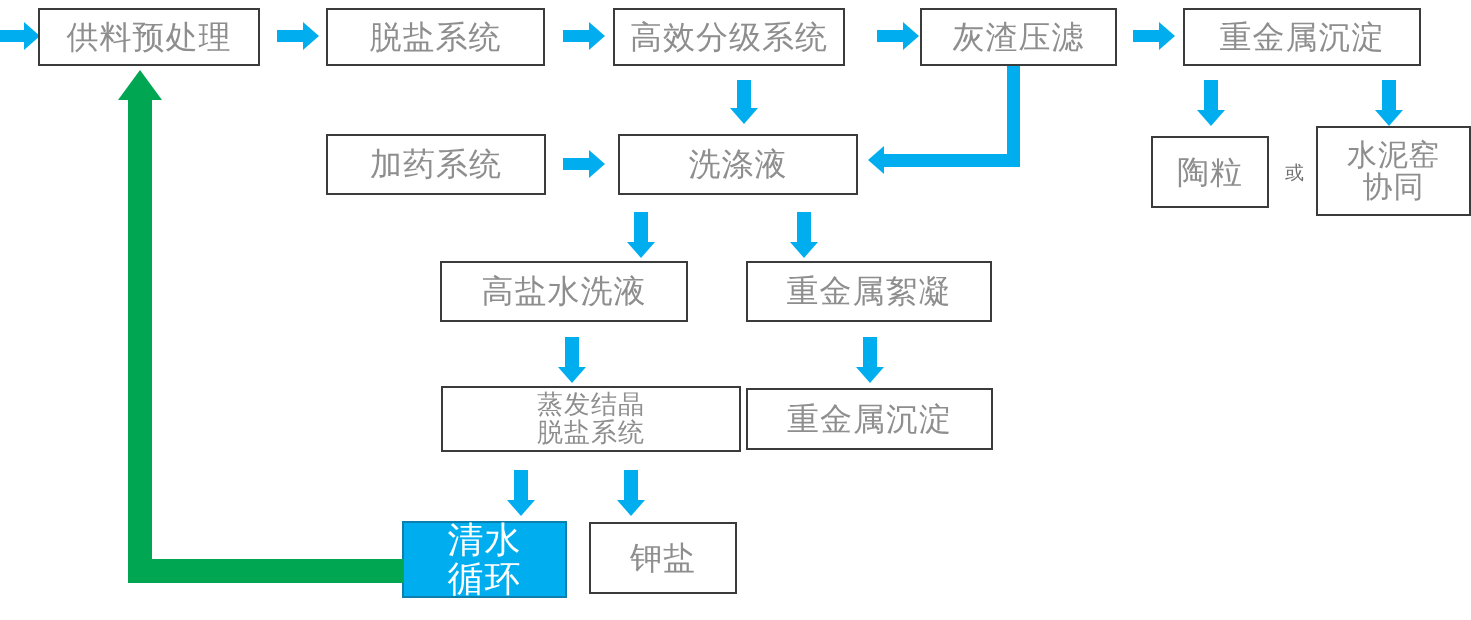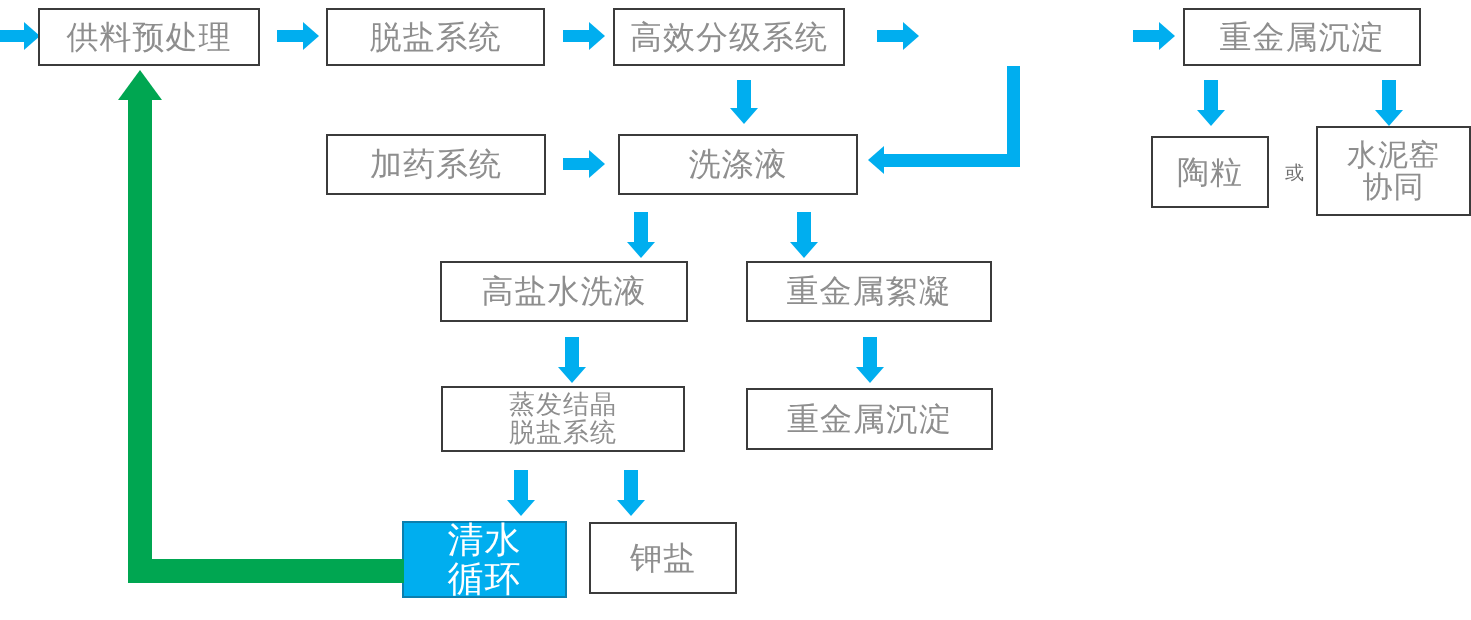--- a/index.html
+++ b/index.html
@@ -88,20 +88,21 @@
     <div class="tri tri-r" style="left:26px; top:0px;"></div>
   </div>
 
   <div class="node" style="left:613px; top:8px; width:232px; height:58px; font-size:32px;">高效分级系统</div>
 
   <div class="arrow-right" style="left:877px; top:22px; width:42px; height:28px;">
     <div class="bar" style="left:0px; top:8px; width:28px; height:12px;"></div>
     <div class="tri tri-r" style="left:26px; top:0px;"></div>
   </div>
 
+  <div class="node" style="left:920px; top:8px; width:197px; height:58px; font-size:32px;">灰渣压滤</div>
 
   <div class="arrow-right" style="left:1133px; top:22px; width:42px; height:28px;">
     <div class="bar" style="left:0px; top:8px; width:28px; height:12px;"></div>
     <div class="tri tri-r" style="left:26px; top:0px;"></div>
   </div>
 
   <div class="node" style="left:1183px; top:8px; width:238px; height:58px; font-size:32px;">重金属沉淀</div>
 
   <div class="arrow-down" style="left:729px; top:80px; width:30px; height:46px;">
     <div class="bar" style="left:8px; top:0px; width:14px; height:32px;"></div>
@@ -158,21 +159,21 @@
   <div class="arrow-down" style="left:557px; top:337px; width:30px; height:50px;">
     <div class="bar" style="left:8px; top:0px; width:14px; height:34px;"></div>
     <div class="tri tri-d" style="left:1px; top:30px;"></div>
   </div>
 
   <div class="arrow-down" style="left:855px; top:337px; width:30px; height:50px;">
     <div class="bar" style="left:8px; top:0px; width:14px; height:34px;"></div>
     <div class="tri tri-d" style="left:1px; top:30px;"></div>
   </div>
 
-  <div class="node" style="left:441px; top:386px; width:244px; height:66px; font-size:26px;">蒸发结晶
+  <div class="node" style="left:441px; top:386px; width:300px; height:66px; font-size:26px;">蒸发结晶
 脱盐系统</div>
 
   <div class="node" style="left:746px; top:388px; width:247px; height:62px; font-size:32px;">重金属沉淀</div>
 
   <div class="arrow-down" style="left:506px; top:470px; width:30px; height:50px;">
     <div class="bar" style="left:8px; top:0px; width:14px; height:34px;"></div>
     <div class="tri tri-d" style="left:1px; top:30px;"></div>
   </div>
 
   <div class="arrow-down" style="left:616px; top:470px; width:30px; height:50px;">

